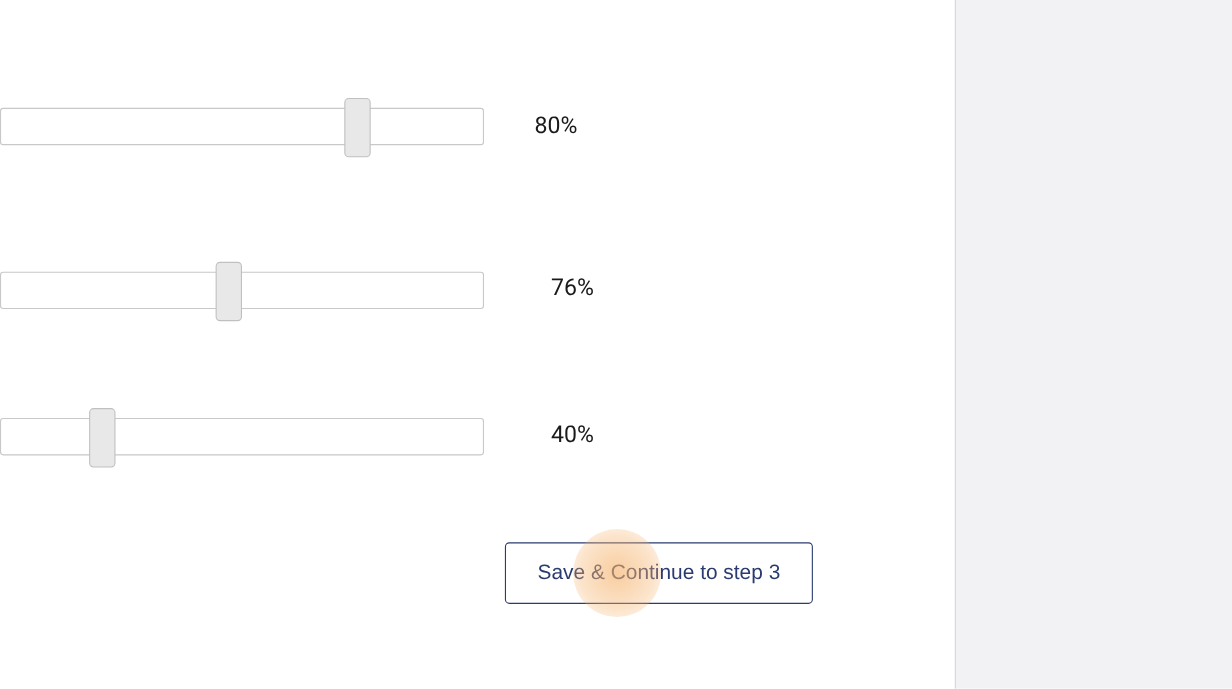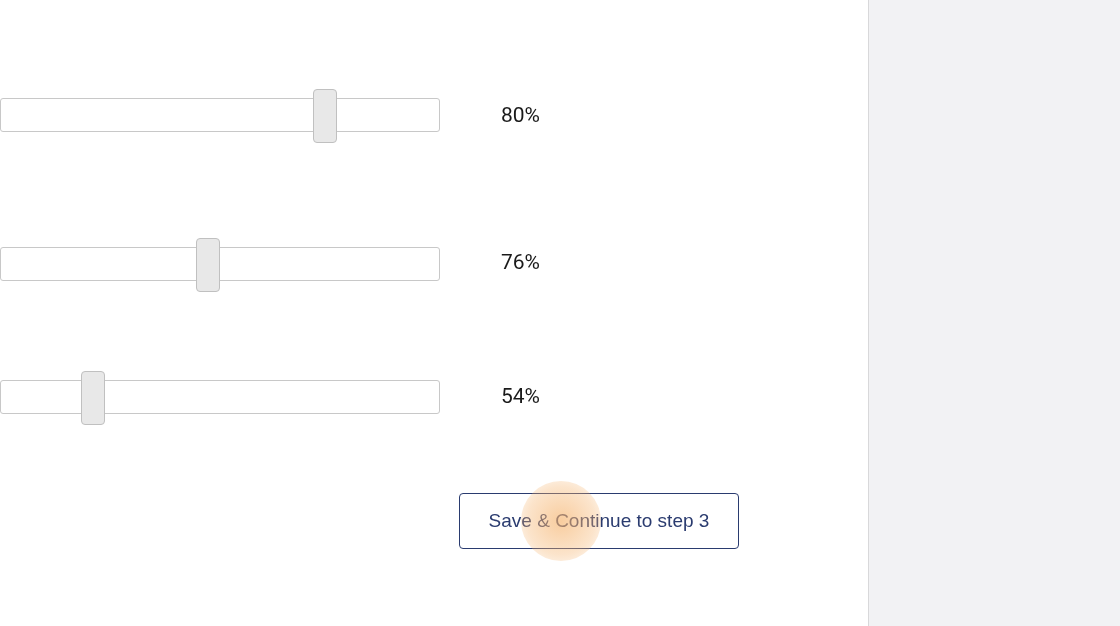--- a/index.html
+++ b/index.html
@@ -76,21 +76,21 @@
     
     .row-2 {
       top: 247px;
     }
     
     .row-3 {
       top: 380px;
     }
     
     .val-1 {
-      left: 501px;
+      left: 486px;
       top: 103px;
     }
     
     .val-2 {
       left: 501px;
       top: 250px;
     }
     
     .val-3 {
       left: 501px;
@@ -143,21 +143,21 @@
       <div class="slider-handle" style="left:195px"></div>
     </div>
   </div>
   <div class="slider-value val-2">76%</div>
 
   <div class="slider-row row-3">
     <div class="slider-track">
       <div class="slider-handle" style="left:80px"></div>
     </div>
   </div>
-  <div class="slider-value val-3">54%</div>
+  <div class="slider-value val-3">40%</div>
 
   <button class="save-button">
     <span>Save &amp; Continue to step 3</span>
   </button>
 
   <div class="highlight-circle"></div>
 
 </div>
 
 <div class="sidebar-right"></div>

